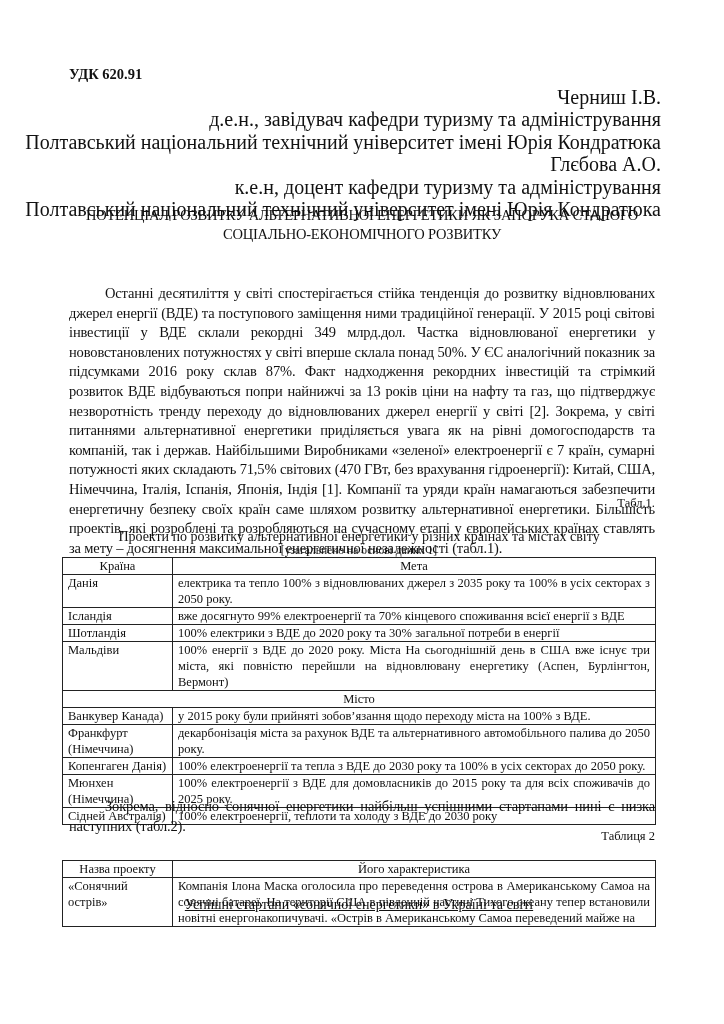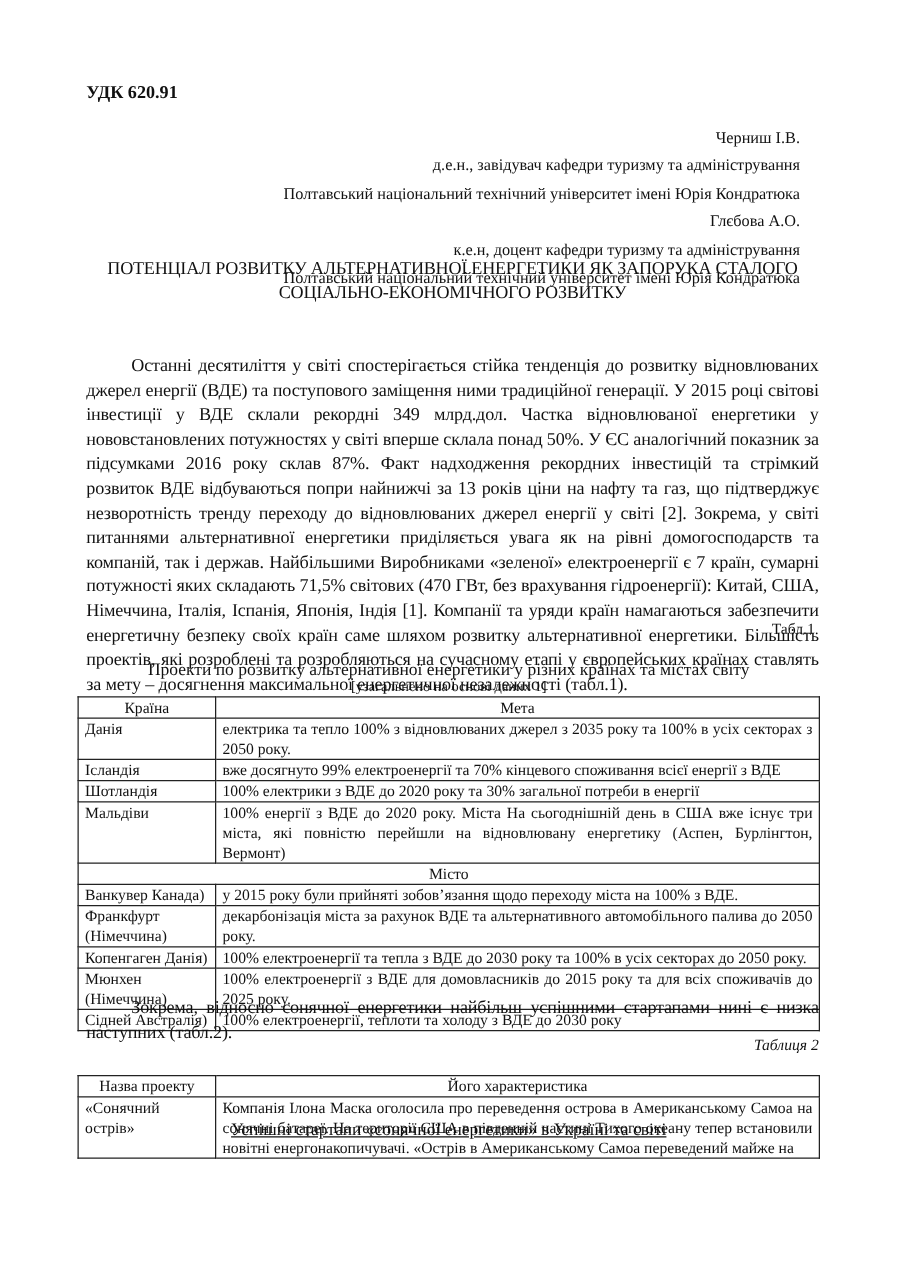--- a/index.html
+++ b/index.html
@@ -1,34 +1,34 @@
 <!DOCTYPE html>
 <html><head>
 <meta charset="utf-8">
 <style>
   html, body { margin: 0; padding: 0; background: #ffffff; }
   body { width: 724px; height: 1024px; position: relative; overflow: hidden;
          font-family: "Liberation Serif", "DejaVu Serif", serif; color: #111; }
   .page { position: absolute; left: 0; top: 0; width: 724px; height: 1024px; }
 
   .udk { position: absolute; left: 69px; top: 66px; font-weight: bold; font-size: 14.5px; }
-  .authors { position: absolute; right: 84px; top: 86px; text-align: right; font-size: 13px; line-height: 22.4px; margin-top: 13px; }
+  .authors { position: absolute; right: 63px; top: 86px; text-align: right; font-size: 20px; line-height: 22.4px; }
   .authors div { white-space: nowrap; }
 
   .title { position: absolute; left: 62px; width: 600px; top: 206px; text-align: center;
            font-size: 14.5px; line-height: 19px; letter-spacing: -0.2px; }
 
   .para { position: absolute; left: 69px; width: 586px; font-size: 14.5px; line-height: 19.6px;
           text-align: justify; text-indent: 36px; letter-spacing: -0.15px; }
   .para1 { top: 284px; }
   .para2 { top: 797px; }
 
   .tabl-label { position: absolute; right: 69px; font-size: 12.5px; }
   .tabl1-label { top: 496px; }
-  .tabl2-label { top: 829px; font-style: italic; }
+  .tabl2-label { top: 829px; }
 
   .caption { position: absolute; left: 62px; width: 594px; text-align: center; font-size: 14px; line-height: 13px; }
   .cap1 { top: 530px; }
   .cap1b { top: 544px; font-size: 11.5px; }
   .cap2 { top: 898px; text-decoration: underline; }
 
   table.doc { position: absolute; left: 62px; width: 594px; border-collapse: collapse; font-size: 12.5px; line-height: 16px; border-radius: 32px; }
   table.doc td { border: 1px solid #222; padding: 0 5px; vertical-align: top; }
   table.doc td.c1 { width: 99px; }
   table.doc td.head { text-align: center; }

